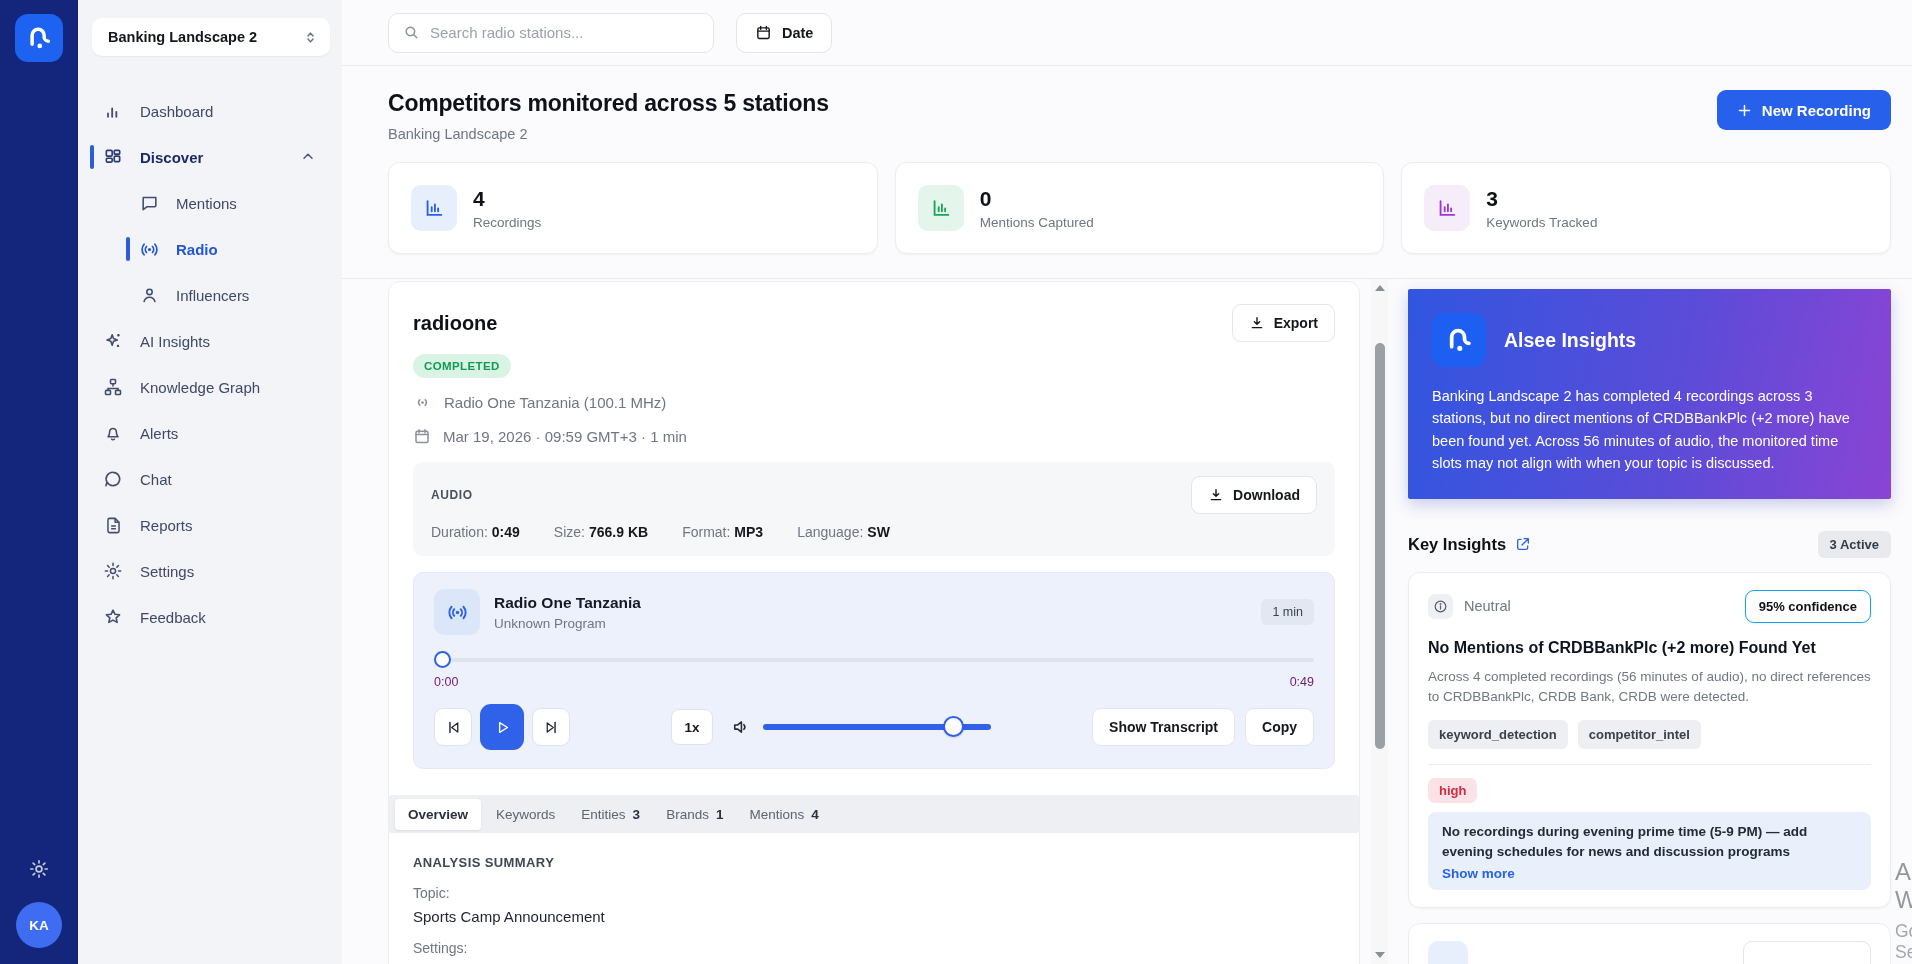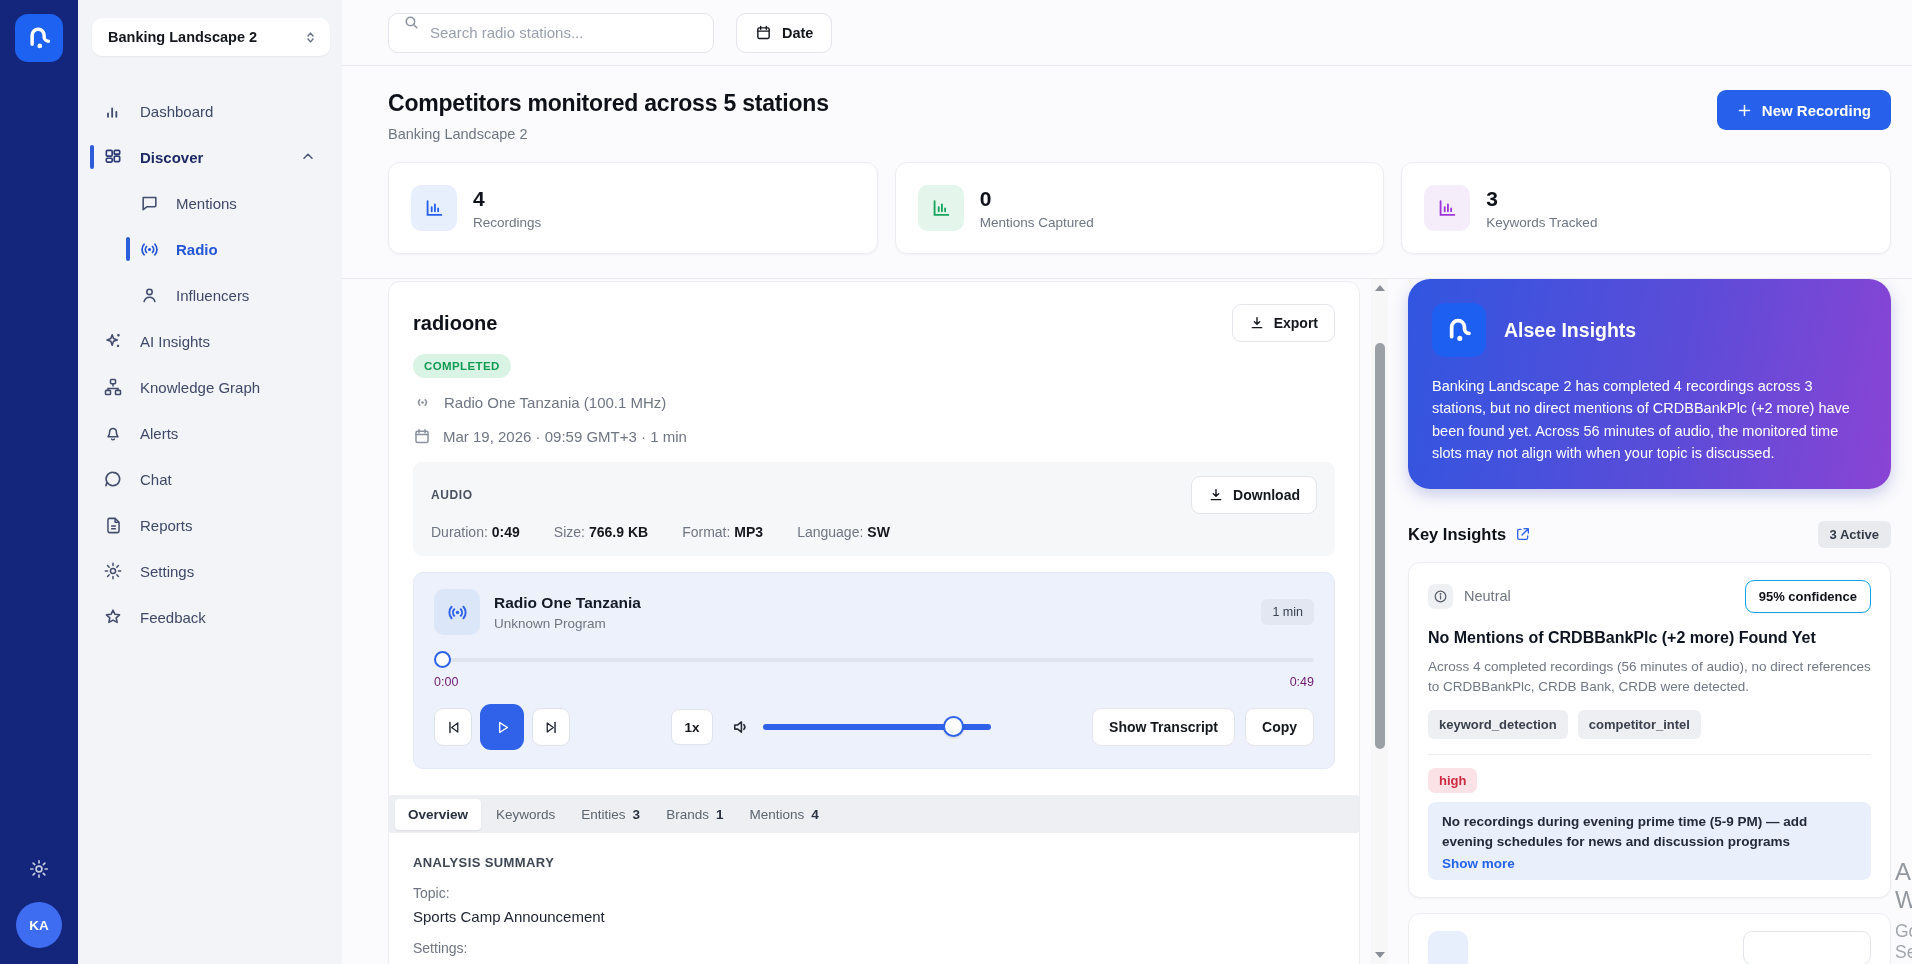--- a/index.html
+++ b/index.html
@@ -25,21 +25,21 @@
   .nav-item.sub .abar { left:34px; }
   .nav-item.active-parent { color:#1d2a66; font-weight:700; }
   .nav-item.active-parent .ico { color:#2b3a75; }
   .nav-item.active-blue { color:#2456d6; font-weight:700; }
   .nav-item.active-blue .ico { color:#2456d6; }
   .nav-item .chev { margin-left:auto; margin-right:14px; color:#4a5574; }
 
   
   .main { flex:1; display:flex; flex-direction:column; position:relative; background:#fbfbfd; }
   .topbar { height:66px; display:flex; align-items:center; padding-left:46px; border-bottom:1px solid #e9eaee; flex-shrink:0; }
-  .search-box { width:326px; height:40px; background:#fff; border:1px solid #e3e5ea; border-radius:10px; display:flex; gap:10px; padding:0 14px; color:#8d95a2; }
+  .search-box { width:326px; height:40px; background:#fff; border:1px solid #e3e5ea; border-radius:10px; display:flex; align-items:center; gap:10px; padding:0 14px; color:#8d95a2; }
   .search-box input { border:none; outline:none; flex:1; font-size:15px; font-family:inherit; color:#30363f; background:transparent; }
   .search-box input::placeholder { color:#9aa1ad; }
   .date-btn { margin-left:22px; height:40px; padding:0 18px; background:#fff; border:1px solid #e3e5ea; border-radius:10px; display:flex; align-items:center; gap:10px; font-size:14.5px; font-weight:700; color:#14171c; cursor:pointer; }
 
   .upper { padding:24px 21px 0 46px; }
   .header-row { display:flex; align-items:flex-start; justify-content:space-between; }
   .page-title { font-size:23px; font-weight:800; letter-spacing:-.2px; color:#0e1118; }
   .page-sub { margin-top:9px; font-size:14.5px; color:#6e7683; }
   .new-rec-btn { background:#2760ea; color:#fff; border:none; height:40px; border-radius:9px; padding:0 20px; font-size:15px; font-weight:700; display:flex; align-items:center; gap:10px; cursor:pointer; font-family:inherit; }
 
@@ -103,21 +103,21 @@
   .vscroll { width:17px; margin-left:11px; align-self:stretch; background:#f7f7f8; position:relative; flex-shrink:0; }
   .vs-arrow { position:absolute; left:0; width:17px; height:14px; display:flex; align-items:center; justify-content:center; }
   .vs-arrow.up { top:2px; } .vs-arrow.down { bottom:2px; }
   .vs-arrow span { width:0; height:0; border-left:5px solid transparent; border-right:5px solid transparent; }
   .vs-arrow.up span { border-bottom:6px solid #8a8f96; }
   .vs-arrow.down span { border-top:6px solid #8a8f96; }
   .vs-thumb { position:absolute; left:3.5px; top:64px; width:10px; height:406px; background:#9b9fa6; border-radius:6px; cursor:pointer; }
 
   
   .right-col { flex:1; margin-left:20px; display:flex; flex-direction:column; }
-  .ai-card { border-radius:22px; padding:24px; background:linear-gradient(100deg,#3156e0 0%,#5a4cd8 55%,#8a44d4 100%); color:#fff; box-shadow:0 6px 16px rgba(60,70,180,.25); }
+  .ai-card { margin-top:10px; border-radius:2px; padding:24px; background:linear-gradient(100deg,#3156e0 0%,#5a4cd8 55%,#8a44d4 100%); color:#fff; box-shadow:0 6px 16px rgba(60,70,180,.25); }
   .ai-head { display:flex; align-items:center; gap:18px; }
   .ai-logo { width:54px; height:54px; border-radius:13px; background:#1d5ff0; display:flex; align-items:center; justify-content:center; flex-shrink:0; }
   .ai-title { font-size:19.5px; font-weight:800; }
   .ai-body { margin-top:18px; font-size:14.5px; line-height:1.55; font-weight:500; }
 
   .ki-head { margin-top:32px; display:flex; align-items:center; }
   .ki-title { font-size:16.5px; font-weight:800; color:#0e1118; }
   .ki-ext { margin-left:9px; color:#2f62e9; display:flex; cursor:pointer; }
   .ki-badge { margin-left:auto; background:#e8eaee; border-radius:6px; padding:6px 12px; font-size:13px; font-weight:600; color:#333b48; }
 

